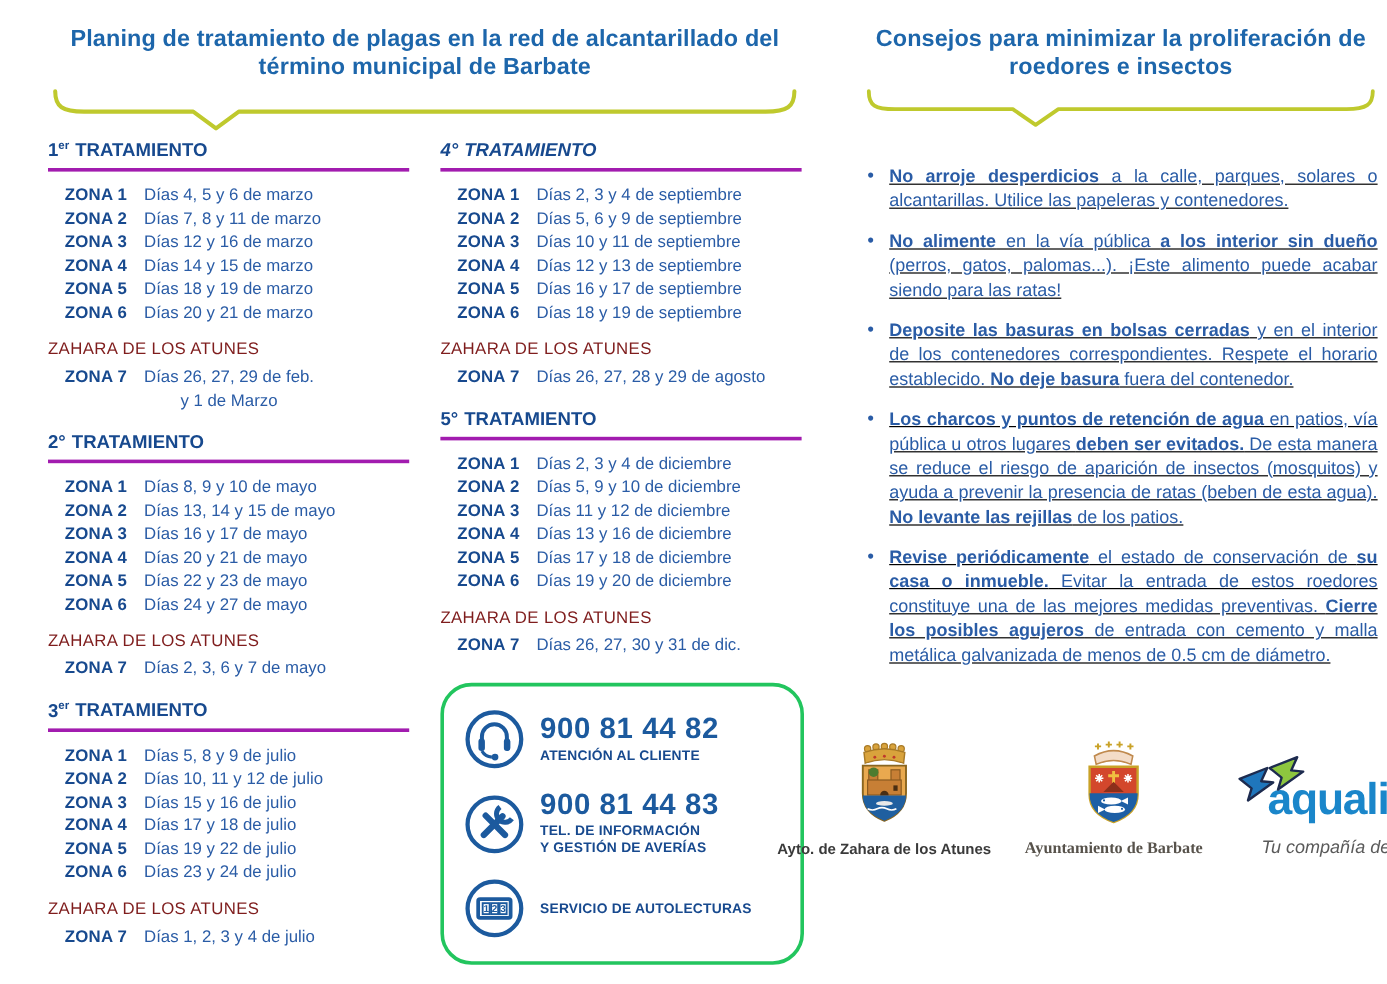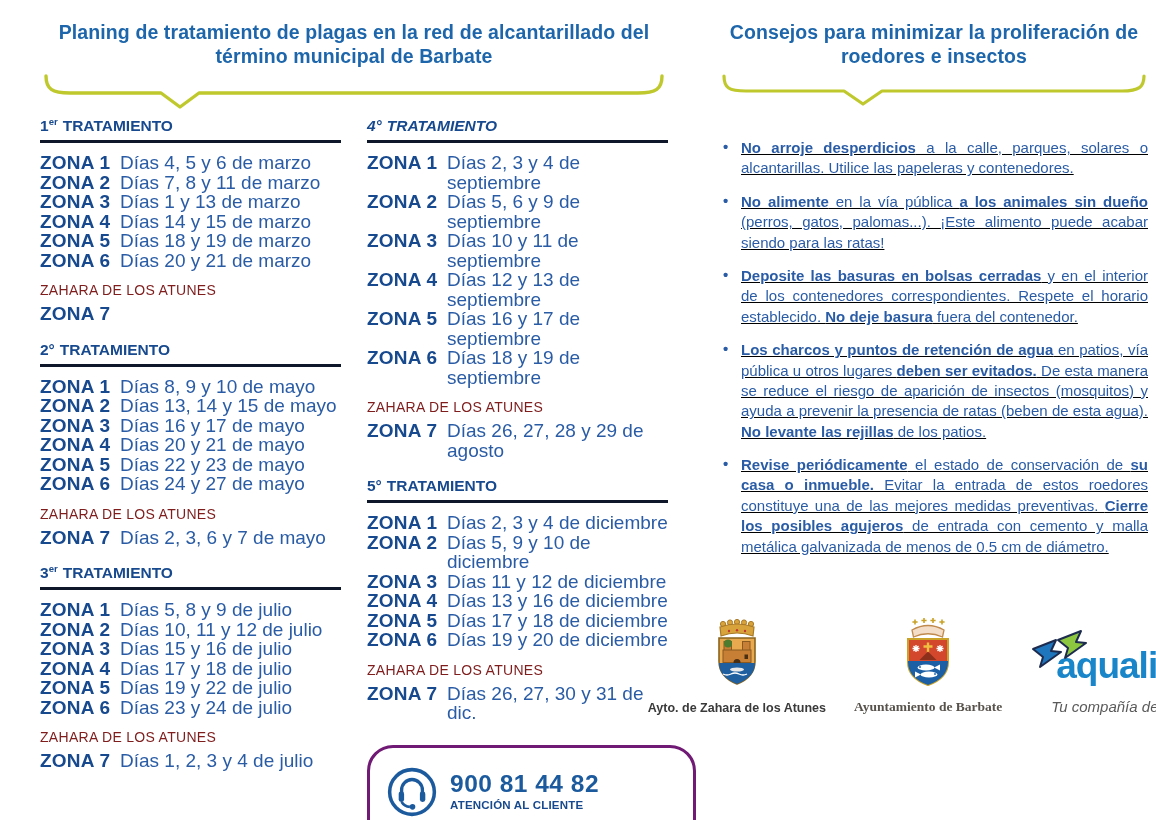--- a/index.html
+++ b/index.html
@@ -11,31 +11,31 @@
   .pane-title { color:#1d66ab; font-weight:bold; font-size:19.5px; line-height:24px;
                 text-align:center; letter-spacing:.1px; }
   .brace { display:block; margin:6px auto 2px; }
 
   
   .left-pane { width:628px; flex:none; }
   .columns { display:flex; gap:26px; margin-top:6px; }
   .col { width:301px; flex:none; }
 
   .t-header { font-size:15.5px; font-weight:bold; color:#17498e;
-              border-bottom:3px solid #0f172a; padding-bottom:5px; margin:16px 0 10px; }
+              border-bottom:3px solid #a21caf; padding-bottom:5px; margin:16px 0 10px; }
   .t-header sup { font-size:.62em; }
   .t-word { margin-left:5px; }
-  .zrow { display:flex; font-size:19px; line-height:19.5px; }
+  .zrow { display:flex; font-size:14px; line-height:19.5px;text-align:center; }
   .zl { width:80px; flex:none; font-weight:bold; color:#17498e; letter-spacing:.2px; }
   .zd { color:#2a5ca6; white-space:pre-line; }
   .zahara { color:#7f1d1d; font-size:14px; margin:12px 0 6px; letter-spacing:.3px; }
 
   
-  .phone-box { border:3px solid #701a75; border-radius:26px; margin-top:22px;
-               padding:18px 14px 14px 16px; width:329px; }
+  .phone-box { border:3px solid #22c55e; border-radius:26px; margin-top:22px;
+               padding:18px 14px 14px 16px; width:303px; }
   .phone-row { display:flex; align-items:center; gap:12px; margin-bottom:16px; }
   .phone-row:last-child { margin-bottom:4px; }
   .phone-icon { flex:none; width:52px; height:52px; }
   .phone-num { color:#1c5a9e; font-weight:bold; font-size:24.5px; letter-spacing:.5px;
                line-height:1.05; }
   .phone-label { color:#17498e; font-weight:bold; font-size:11.5px; letter-spacing:.2px;
                  white-space:pre-line; line-height:1.25; margin-top:2px; }
 
   
   .right-pane { width:428px; flex:none; }
@@ -81,37 +81,39 @@
           <div class="zrow">
               <span class="zl">ZONA 1</span>
               <span class="zd">Días 4, 5 y 6 de marzo</span>
             </div>
           <div class="zrow">
               <span class="zl">ZONA 2</span>
               <span class="zd">Días 7, 8 y 11 de marzo</span>
             </div>
           <div class="zrow">
               <span class="zl">ZONA 3</span>
-              <span class="zd">Días 1 y 13 de marzo</span>
+              <span class="zd">Días 12 y 16 de marzo</span>
             </div>
           <div class="zrow">
               <span class="zl">ZONA 4</span>
               <span class="zd">Días 14 y 15 de marzo</span>
             </div>
           <div class="zrow">
               <span class="zl">ZONA 5</span>
               <span class="zd">Días 18 y 19 de marzo</span>
             </div>
           <div class="zrow">
               <span class="zl">ZONA 6</span>
               <span class="zd">Días 20 y 21 de marzo</span>
             </div>
           <div class="zahara">ZAHARA DE LOS ATUNES</div>
           <div class="zrow">
               <span class="zl">ZONA 7</span>
+              <span class="zd">Días 26, 27, 29 de feb.
+y 1 de Marzo</span>
             </div>
         </section>
 
         <section>
           <h3 class="t-header"><span>2°</span><sup></sup><span class="t-word">TRATAMIENTO</span></h3>
           <div class="zrow">
               <span class="zl">ZONA 1</span>
               <span class="zd">Días 8, 9 y 10 de mayo</span>
             </div>
           <div class="zrow">
@@ -292,21 +294,21 @@
   </div>
 
   <div class="right-pane">
     <div class="pane-title">Consejos para minimizar la proliferación de roedores e insectos</div>
     <svg class="brace" width="424" height="32" viewBox="0 0 424 32">
       <path d="M2 2 C2 14 7 17 24 17 L122 17 L141 30 L160 17 L400 17 C417 17 422 13 422 2" fill="none" stroke="#bfc92d" stroke-width="3.2" stroke-linecap="round" stroke-linejoin="round"></path>
     </svg>
 
     <ul class="advice">
       <li><b>No arroje desperdicios</b><span> a la calle, parques, solares o alcantarillas. Utilice las papeleras y contenedores.</span></li>
-      <li><b>No alimente</b><span> en la vía pública </span><b>a los animales sin dueño</b><span> (perros, gatos, palomas...). ¡Este alimento puede acabar siendo para las ratas!</span></li>
+      <li><b>No alimente</b><span> en la vía pública </span><b>a los interior sin dueño</b><span> (perros, gatos, palomas...). ¡Este alimento puede acabar siendo para las ratas!</span></li>
       <li><b>Deposite las basuras en bolsas cerradas</b><span> y en el interior de los contenedores correspondientes. Respete el horario establecido. </span><b>No deje basura</b><span> fuera del contenedor.</span></li>
       <li><b>Los charcos y puntos de retención de agua</b><span> en patios, vía pública u otros lugares </span><b>deben ser evitados.</b><span> De esta manera se reduce el riesgo de aparición de insectos (mosquitos) y ayuda a prevenir la presencia de ratas (beben de esta agua). </span><b>No levante las rejillas</b><span> de los patios.</span></li>
       <li><b>Revise periódicamente</b><span> el estado de conservación de </span><b>su casa o inmueble.</b><span> Evitar la entrada de estos roedores constituye una de las mejores medidas preventivas. </span><b>Cierre los posibles agujeros</b><span> de entrada con cemento y malla metálica galvanizada de menos de 0.5 cm de diámetro.</span></li>
     </ul>
 
     <div class="logos-row">
 
       <div class="logo-col">
         <svg width="64" height="74" viewBox="0 0 64 74">
           <circle cx="18" cy="7" r="2.6" fill="#d9a33c" stroke="#a97a26" stroke-width="1"></circle>

